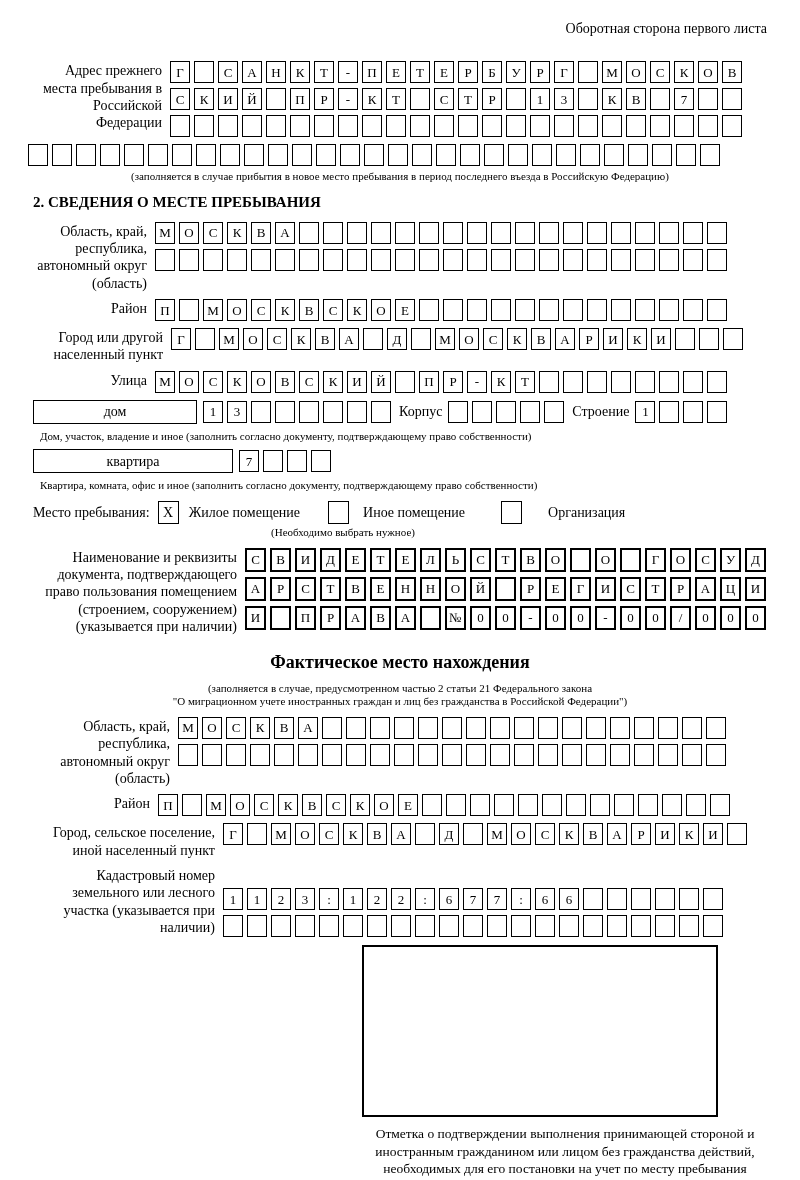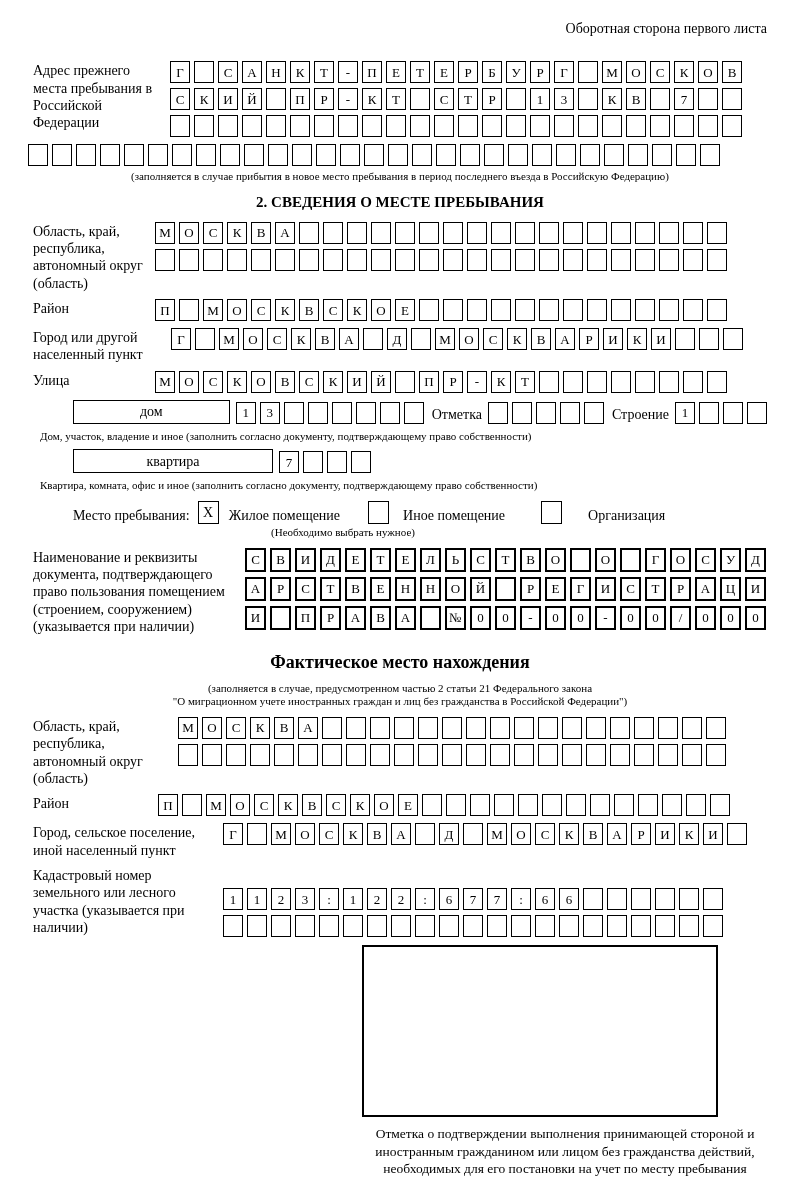--- a/index.html
+++ b/index.html
@@ -4,37 +4,37 @@
 <style>
   html,body { margin:0; padding:0; background:#fff; }
   .page {
     position:relative; width:800px; height:1180px; box-sizing:border-box;
     padding:20px 33px 12px 33px; background:#ffffff; color:#000;
     font-family:"Liberation Serif","DejaVu Serif",serif; font-size:14px; line-height:1.24;
     overflow:hidden;
   }
   .hdr { text-align:right; font-size:14px; margin-bottom:24px; }
   .frow { display:flex; align-items:flex-start; margin-bottom:7px; }
-  .lbl { flex:0 0 auto; box-sizing:border-box; padding:1px 8px 0 0; }
+  .lbl { flex:0 0 auto; box-sizing:border-box; padding:1px 8px 0 0;text-align:right; }
   .rows { flex:1 1 auto; }
   .boxrow { display:flex; gap:4px; margin-bottom:5px; }
   .rows .boxrow:last-child { margin-bottom:0; }
   .cell {
     flex:0 0 18px; width:18px; height:20px; box-sizing:content-box;
     border:1.5px solid #000; background:#fff;
     display:flex; align-items:center; justify-content:center;
     font-size:13px; line-height:1;
   }
   .bold-cells .cell { border-width:2px; flex-basis:17px; width:17px; }
   .fullrow { margin-left:-5px; margin-bottom:4px; }
   .note { font-size:11px; }
   .center { text-align:center; }
-  .h2 { text-align:center; font-weight:bold; font-size:15px; margin:9px 0 10px 0; }
+  .h2 { font-weight:bold; font-size:15px; margin:9px 0 10px 0; }
   .h3 { text-align:center; font-weight:bold; font-size:18px; margin:16px 0 8px 0; }
-  .inline-row { display:flex; align-items:flex-end; margin-bottom:6px;margin-left:40px; }
+  .inline-row { display:flex; align-items:center; margin-bottom:6px; }
   .widebox {
     box-sizing:border-box; border:1.5px solid #000; height:24px;
     display:flex; align-items:center; justify-content:center; font-size:14px;
   }
   .cb {
     box-sizing:content-box; width:19px; height:21px; border:1.5px solid #000;
     display:inline-flex; align-items:center; justify-content:center; font-size:14px;
   }
   .stampbox { margin:6px 0 8px 329px; width:352px; height:168px; border:2px solid #000; background:#fff; }
   .stampnote { margin-left:312px; width:440px; text-align:center; font-size:13.5px; line-height:1.3; }
@@ -324,21 +324,21 @@
     <div class="boxrow mr8" style="margin-bottom:0">
         <span class="cell">1</span>
         <span class="cell">3</span>
         <span class="cell"></span>
         <span class="cell"></span>
         <span class="cell"></span>
         <span class="cell"></span>
         <span class="cell"></span>
         <span class="cell"></span>
       </div>
-    <span class="mr6">Отметка</span>
+    <span class="mr6">Корпус</span>
     <div class="boxrow mr8" style="margin-bottom:0">
         <span class="cell"></span>
         <span class="cell"></span>
         <span class="cell"></span>
         <span class="cell"></span>
         <span class="cell"></span>
       </div>
     <span class="mr6">Строение</span>
     <div class="boxrow" style="margin-bottom:0">
         <span class="cell">1</span>

